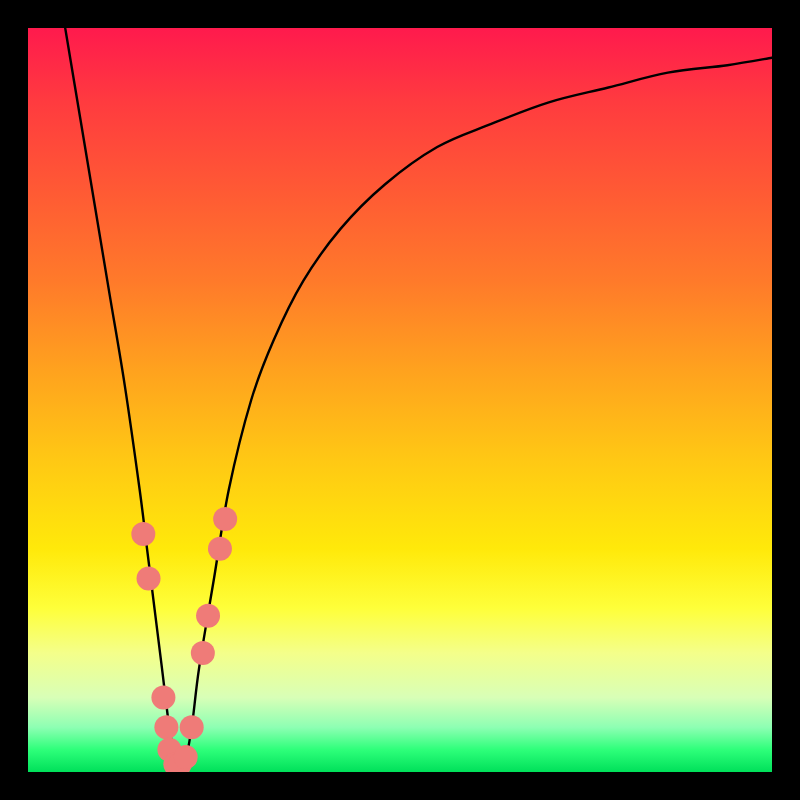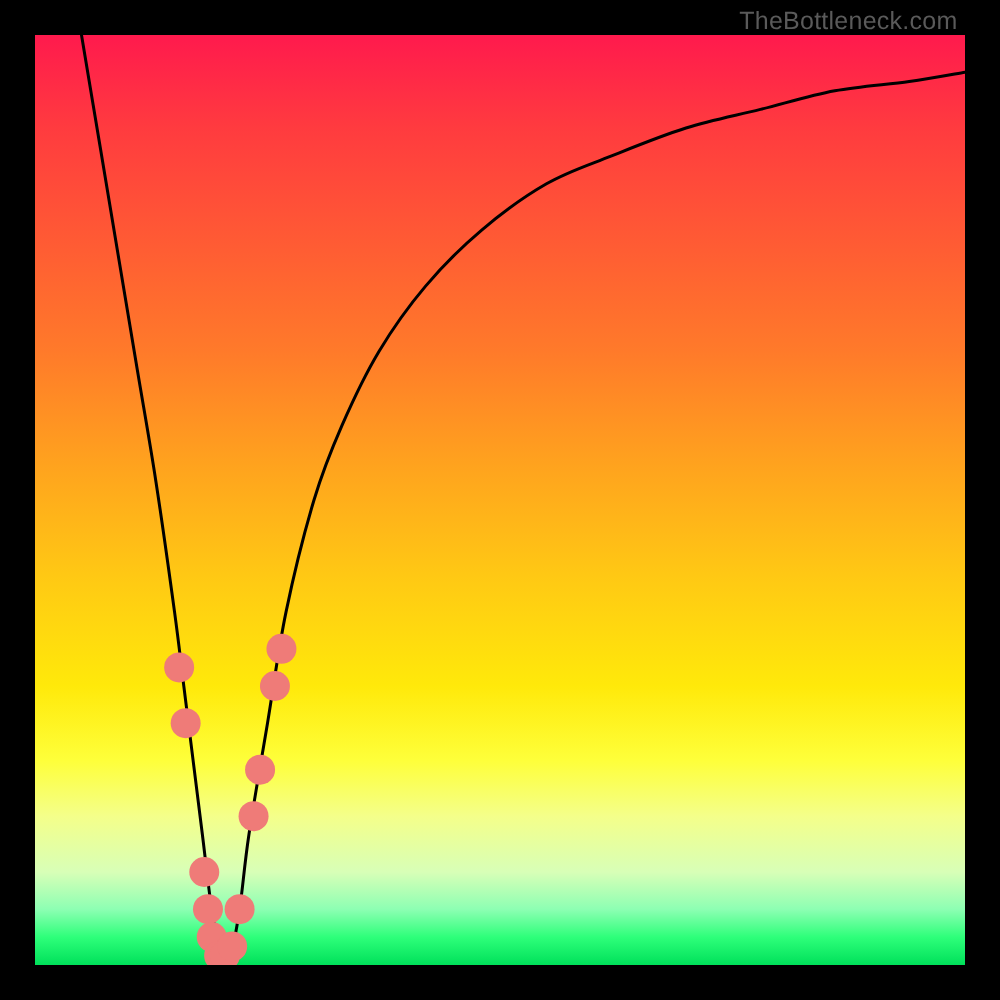--- a/index.html
+++ b/index.html
@@ -74,14 +74,13 @@
           <circle cx="151.77599999999998" cy="736.56" r="12" fill="#ef7b78"></circle>
           <circle cx="157.728" cy="729.12" r="12" fill="#ef7b78"></circle>
           <circle cx="163.68" cy="699.36" r="12" fill="#ef7b78"></circle>
           <circle cx="174.84" cy="624.96" r="12" fill="#ef7b78"></circle>
           <circle cx="180.048" cy="587.76" r="12" fill="#ef7b78"></circle>
           <circle cx="191.952" cy="520.8" r="12" fill="#ef7b78"></circle>
           <circle cx="197.16" cy="491.03999999999996" r="12" fill="#ef7b78"></circle>
         </g>
     </svg>
   </div>
-  <div class="attribution">TheBottleneck.com</div>
 </div>
 
 </body></html>

